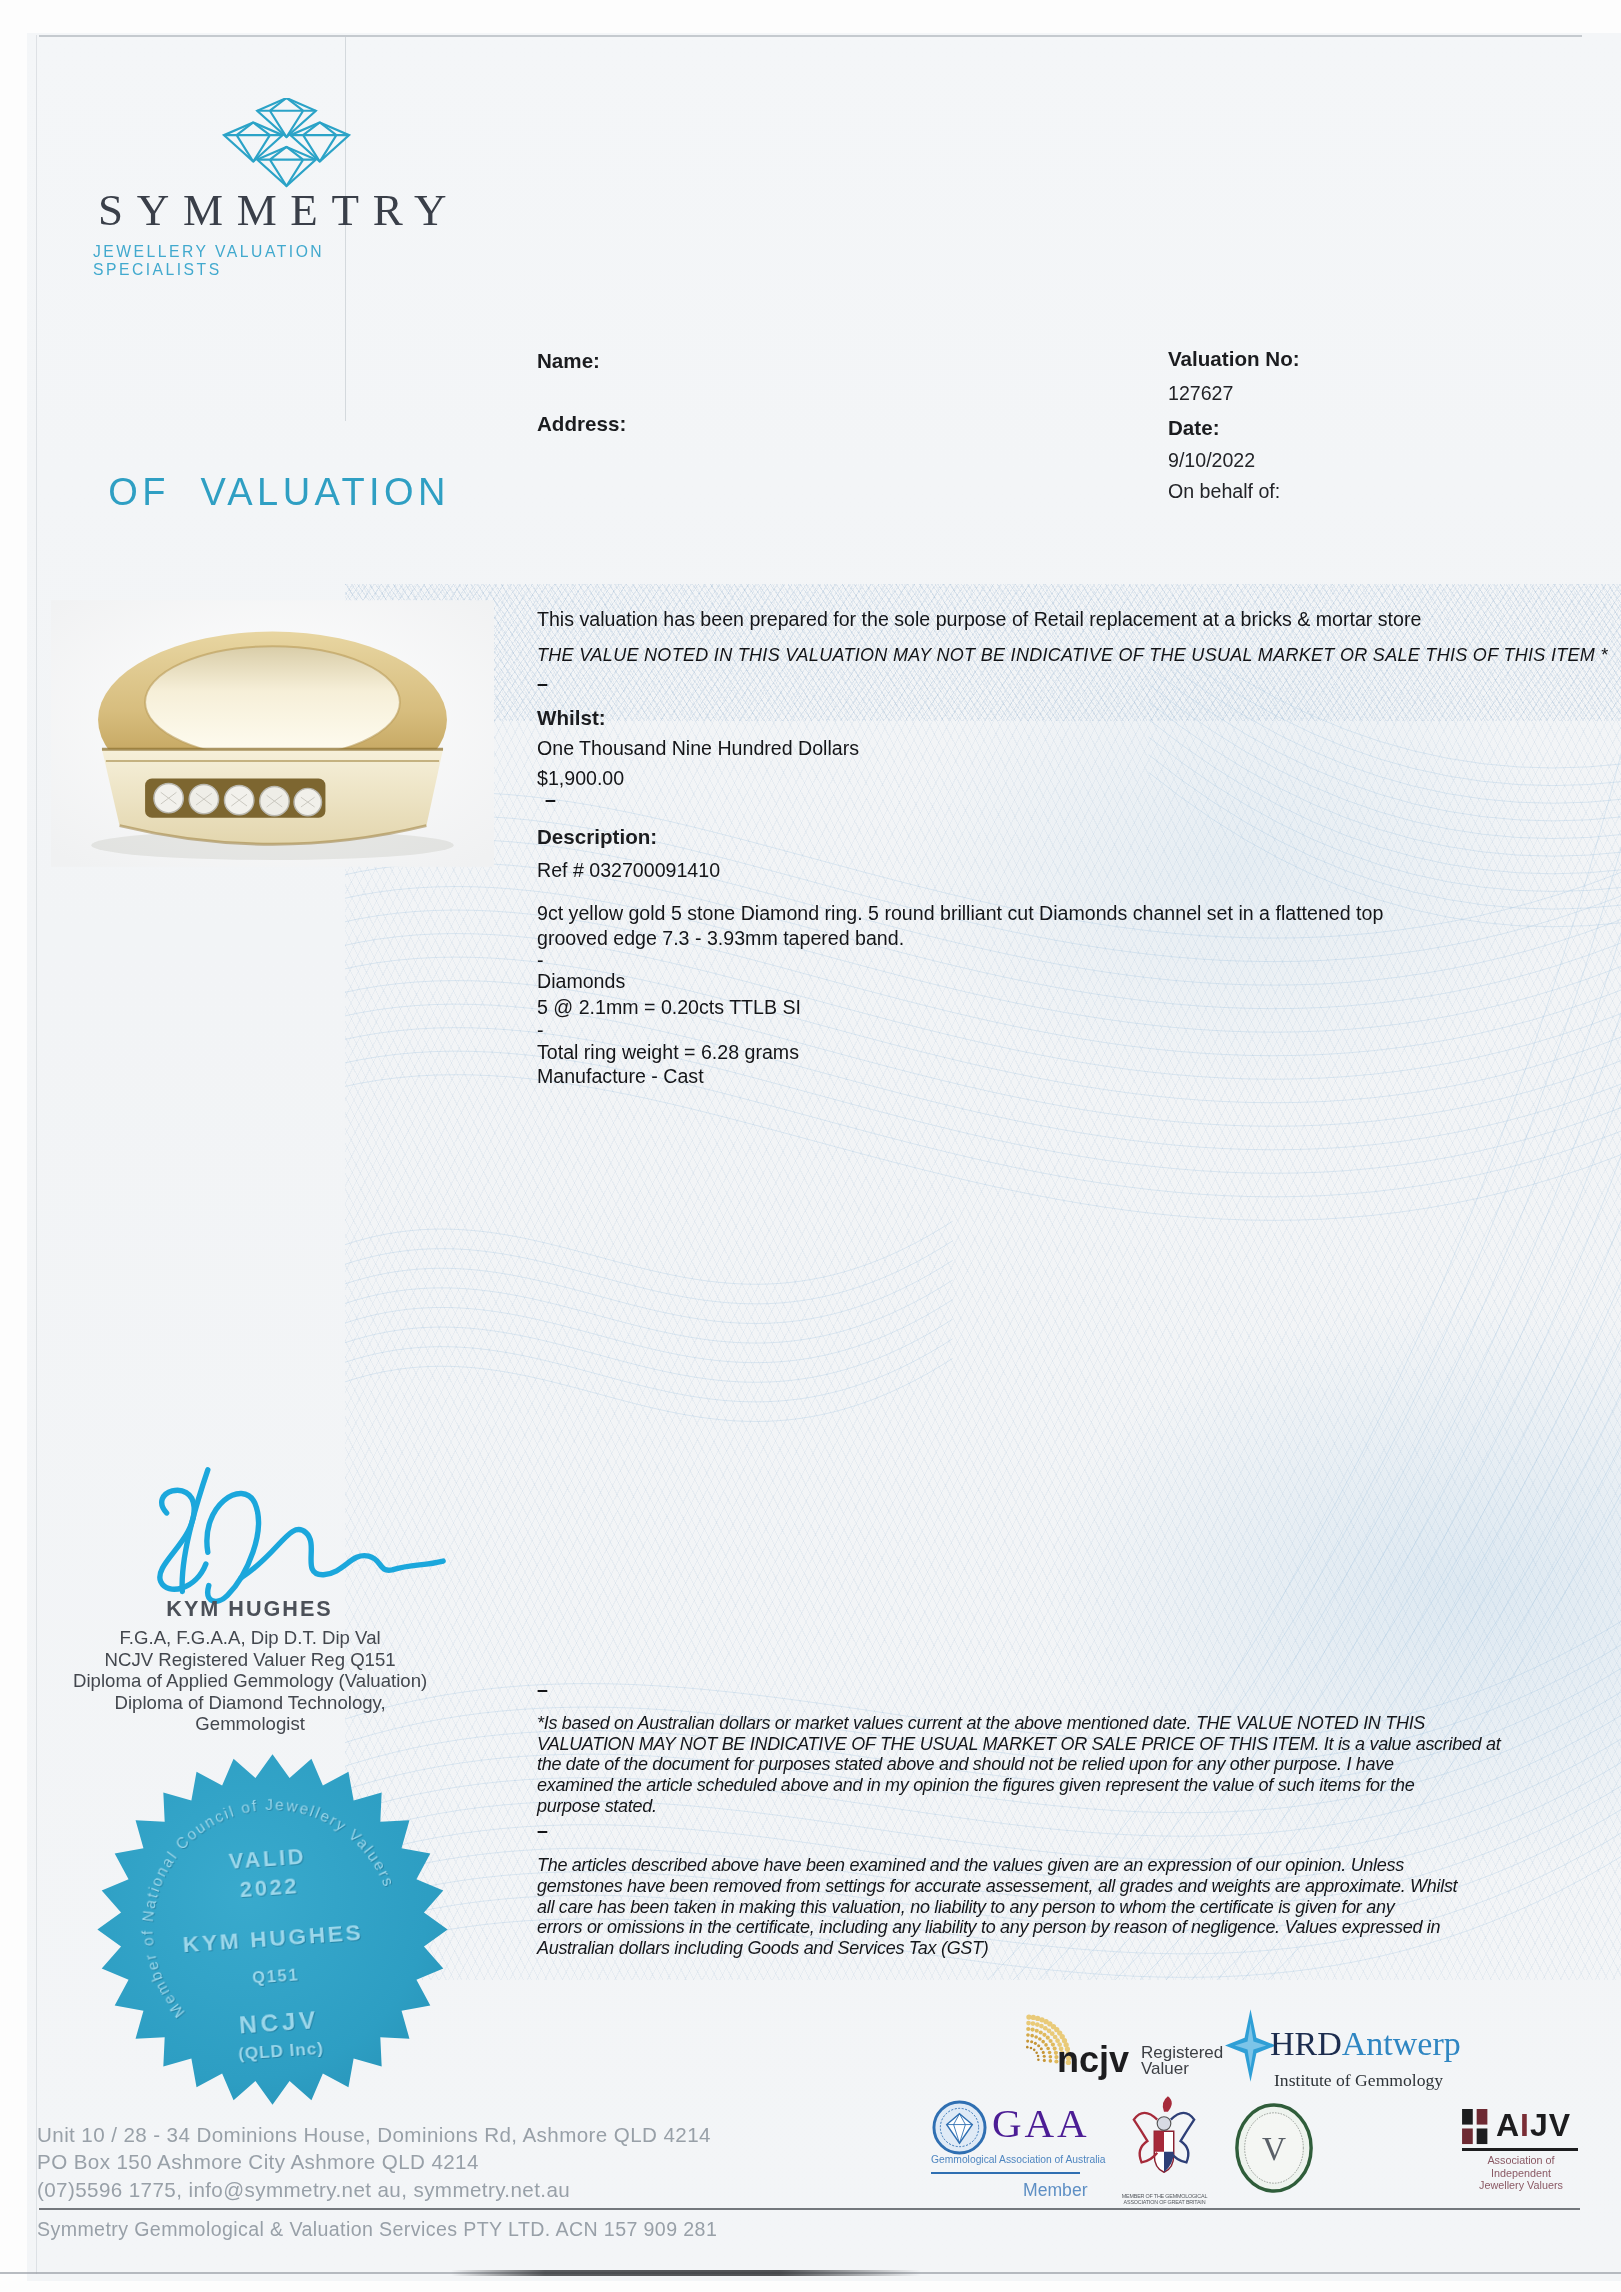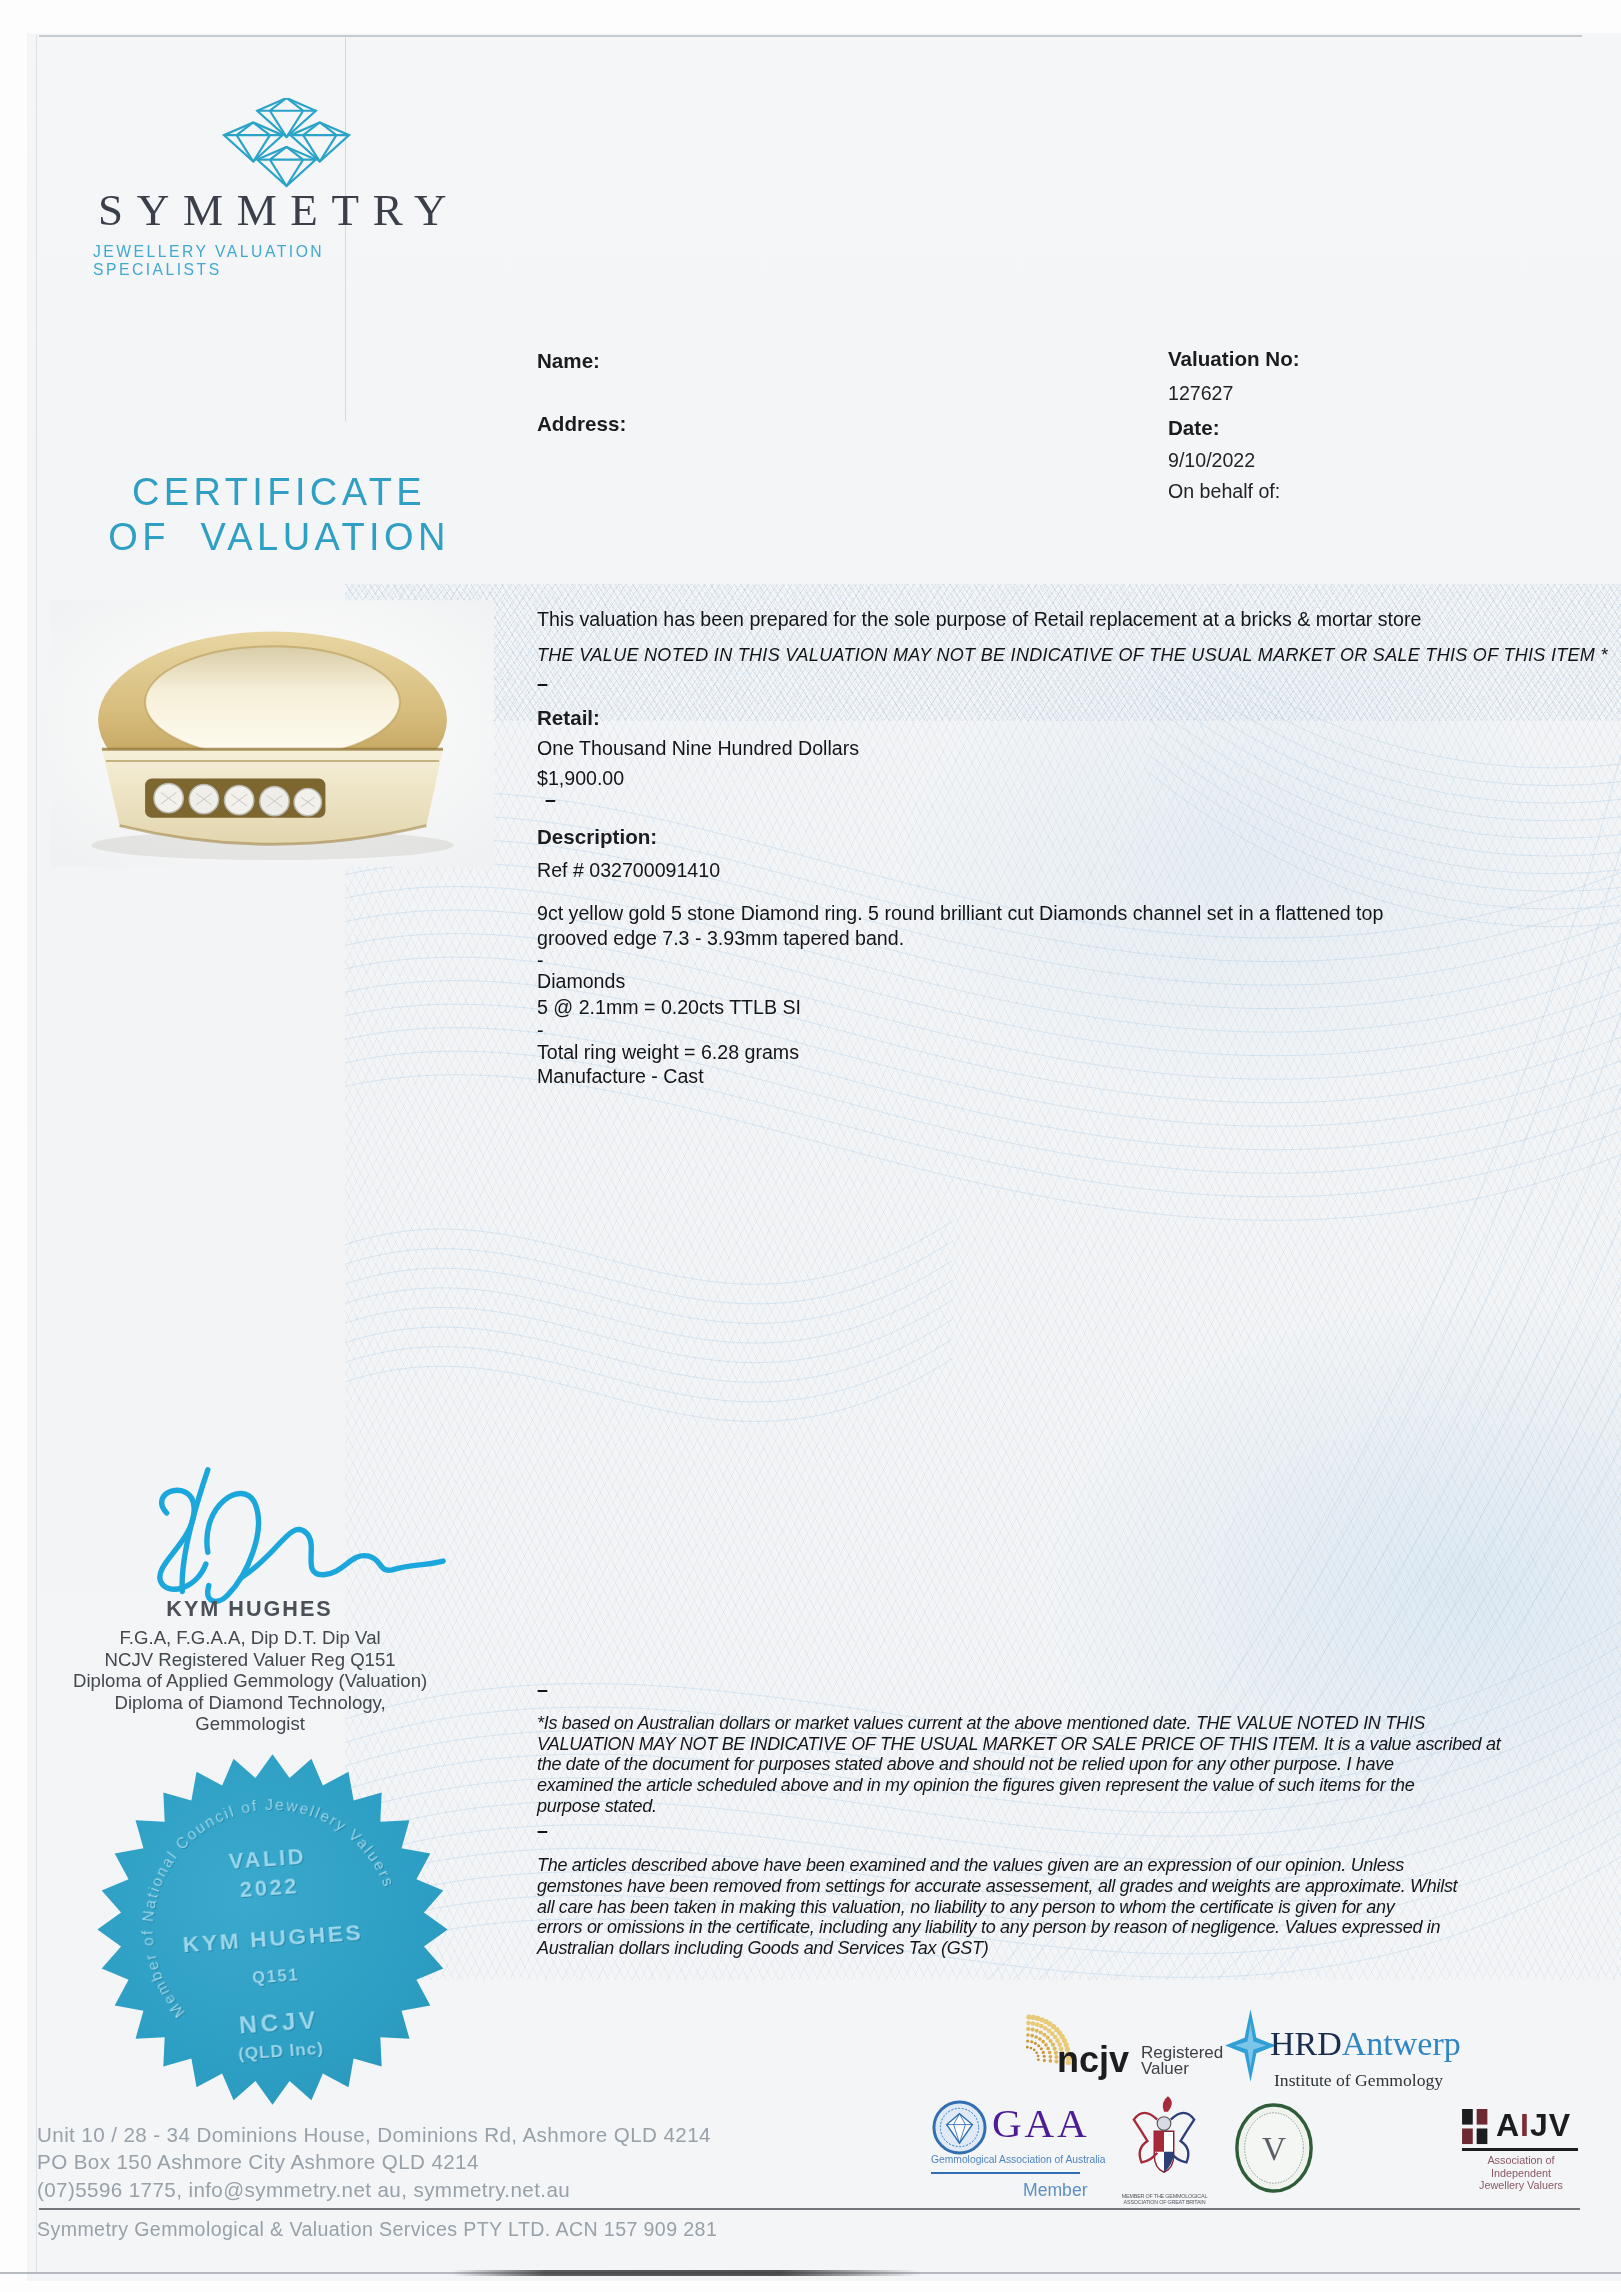--- a/index.html
+++ b/index.html
@@ -160,21 +160,20 @@
   </defs>
   <use href="#dmnd" x="57" y="0"></use>
   <use href="#dmnd" x="23" y="25"></use>
   <use href="#dmnd" x="91" y="25"></use>
   <use href="#dmnd" x="57" y="50"></use>
 </svg>
 <div class="abs brand-name" style="left:98px;top:184px;width:338px;text-align:center;">SYMMETRY</div>
 <div class="abs brand-tagline" style="left:93px;top:243px;width:348px;text-align:left;">JEWELLERY VALUATION SPECIALISTS</div>
 
 <div class="abs cert-heading" style="left:83px;top:470px;width:392px;text-align:center;">
-  <div>CERTIFICATE</div>
   <div class="l2">OF VALUATION</div>
 </div>
 
 <svg class="abs" style="left:51px;top:600px;" width="443" height="267" viewBox="0 0 452 272">
   <defs>
     <linearGradient id="gold" x1="0" y1="0" x2="0" y2="1">
       <stop offset="0" stop-color="#e8d6a2"></stop>
         <stop offset=".45" stop-color="#d7bd7e"></stop>
       <stop offset=".75" stop-color="#c2a35c"></stop>
         <stop offset="1" stop-color="#a98a45"></stop>
@@ -217,21 +216,21 @@
 <div class="abs lbl" style="left:537px;top:412px;">Address:</div>
 <div class="abs lbl" style="left:1168px;top:347px;">Valuation No:</div>
 <div class="abs val" style="left:1168px;top:382px;">127627</div>
 <div class="abs lbl" style="left:1168px;top:416px;">Date:</div>
 <div class="abs val" style="left:1168px;top:449px;">9/10/2022</div>
 <div class="abs val" style="left:1168px;top:480px;">On behalf of:</div>
 
 <div class="abs body-line" style="left:537px;top:608px;">This valuation has been prepared for the sole purpose of Retail replacement at a bricks &amp; mortar store</div>
 <div class="abs italic-caps" style="left:537px;top:645px;">THE VALUE NOTED IN THIS VALUATION MAY NOT BE INDICATIVE OF THE USUAL MARKET OR SALE THIS OF THIS ITEM *</div>
 <div class="abs dash" style="left:537px;top:672px;">–</div>
-<div class="abs lbl" style="left:537px;top:706px;">Retail:</div>
+<div class="abs lbl" style="left:537px;top:706px;">Whilst:</div>
 <div class="abs body-line" style="left:537px;top:737px;">One Thousand Nine Hundred Dollars</div>
 <div class="abs body-line" style="left:537px;top:767px;">$1,900.00</div>
 <div class="abs dash" style="left:545px;top:788px;">–</div>
 <div class="abs lbl" style="left:537px;top:825px;">Description:</div>
 <div class="abs body-line" style="left:537px;top:859px;">Ref # 032700091410</div>
 <div class="abs body-line" style="left:537px;top:902px;">9ct yellow gold 5 stone Diamond ring. 5 round brilliant cut Diamonds channel set in a flattened top</div>
 <div class="abs body-line" style="left:537px;top:927px;">grooved edge 7.3 - 3.93mm tapered band.</div>
 <div class="abs body-line" style="left:537px;top:949px;">-</div>
 <div class="abs body-line" style="left:537px;top:970px;">Diamonds</div>
 <div class="abs body-line" style="left:537px;top:996px;">5 @ 2.1mm = 0.20cts TTLB SI</div>

